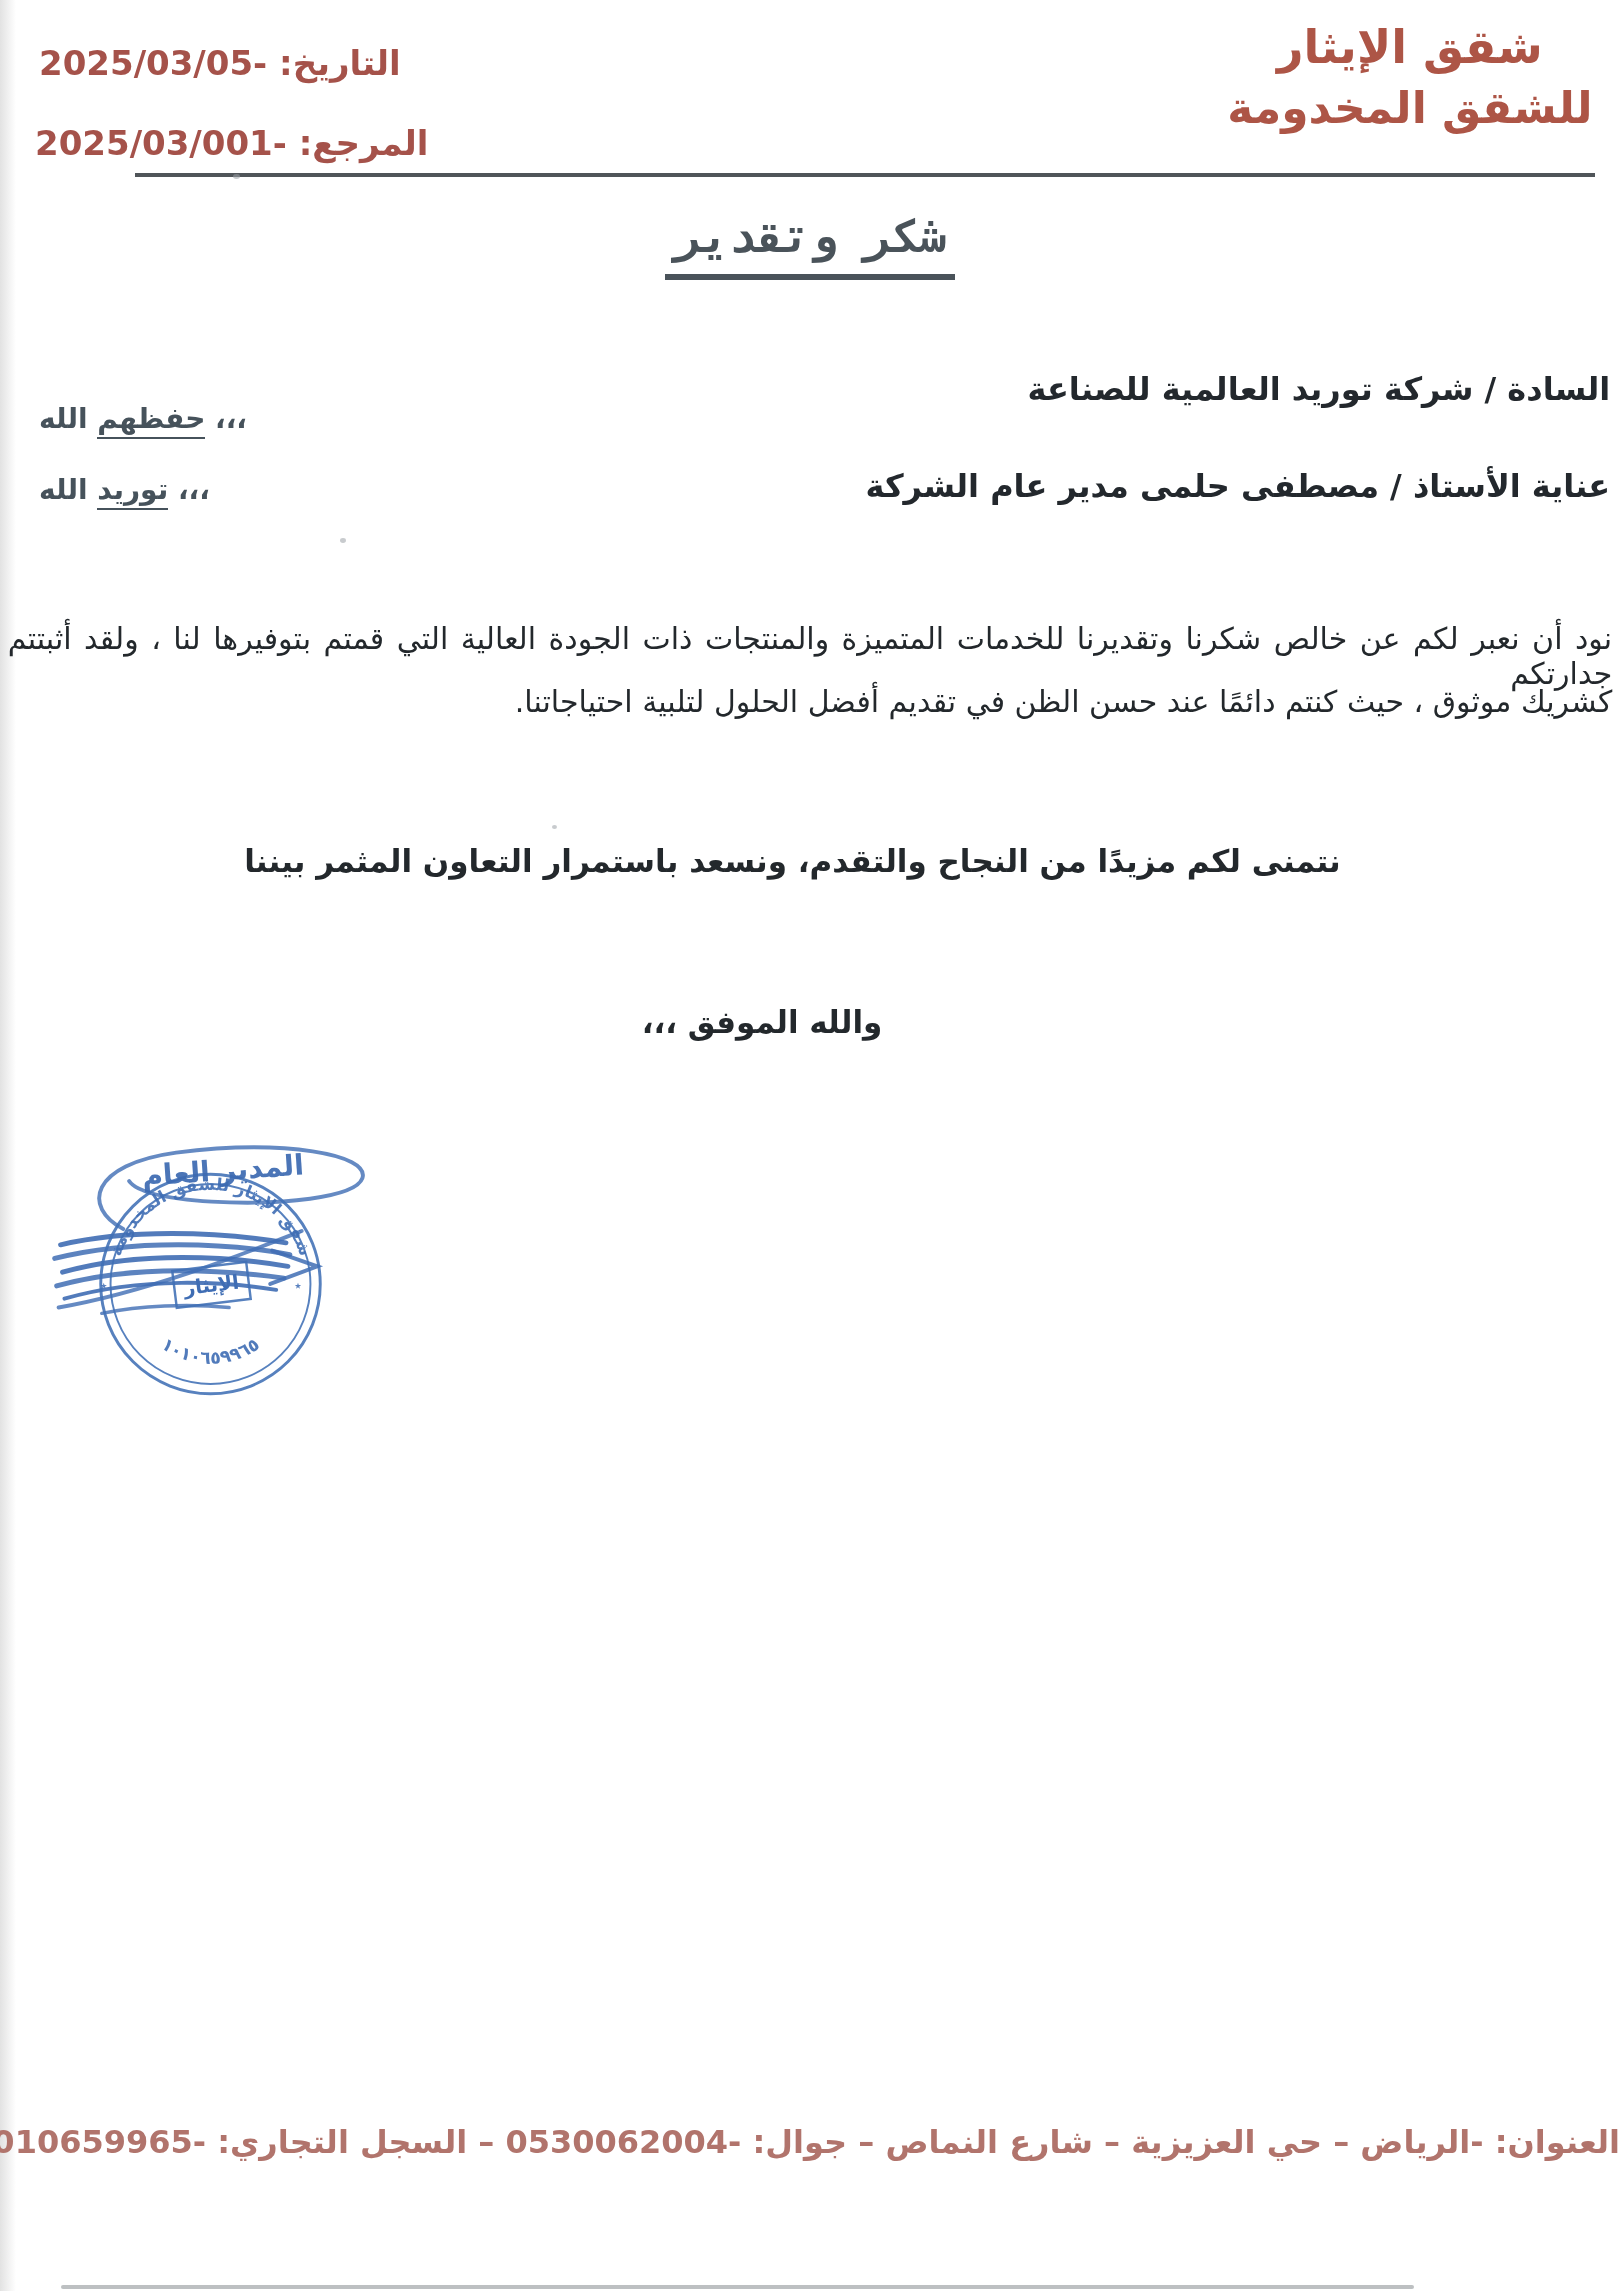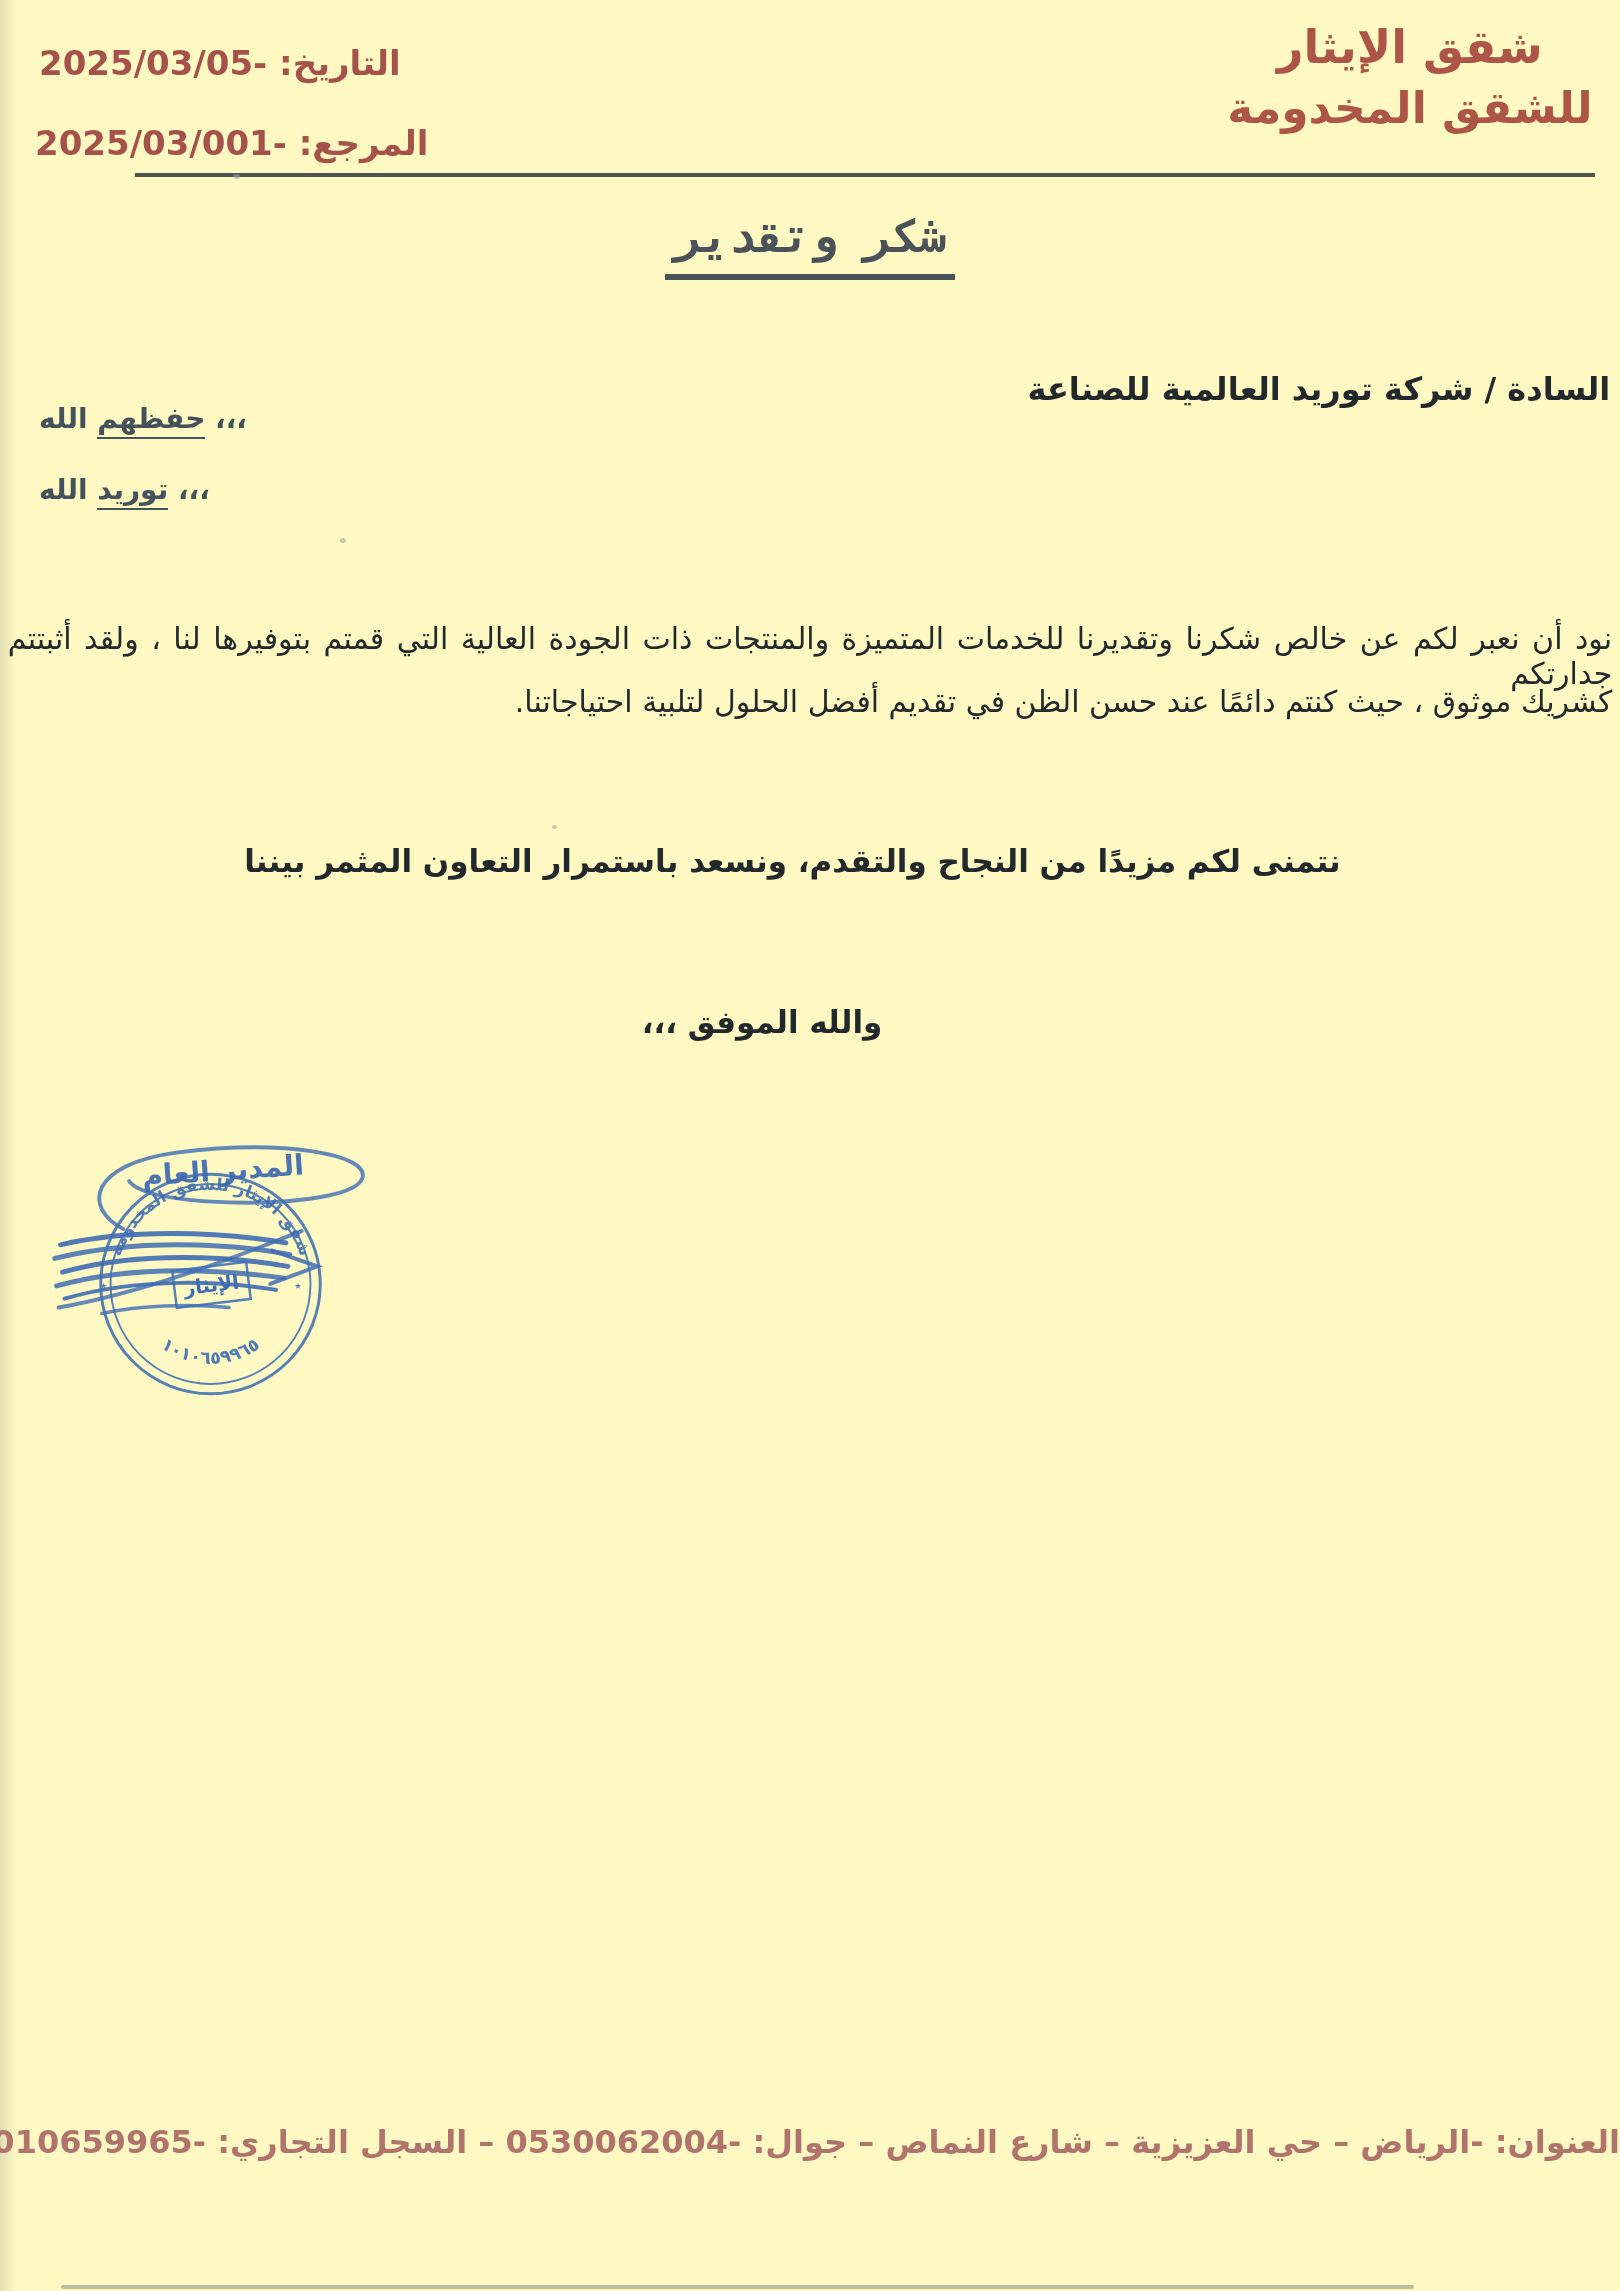--- a/index.html
+++ b/index.html
@@ -1,20 +1,20 @@
 <!DOCTYPE html>
 <html lang="ar" dir="rtl"><head>
 <meta charset="utf-8">
 <style>
   html,body { margin:0; padding:0; background:#e8e8e8; }
   .page {
     position:relative;
     width:1620px; height:2292px;
     margin:0 auto;
-    background:#fef9c3;
+    background:#ffffff;
     overflow:hidden;
     direction:rtl;
     font-family:"DejaVu Sans", sans-serif;
   }
   
   .page::before {
     content:""; position:absolute; left:0; top:0; bottom:0; width:15.7px;
     background:linear-gradient(to right, rgba(110,110,110,.20), rgba(255,255,255,0));
     pointer-events:none;
   }
@@ -98,20 +98,21 @@
 
   <div class="abs divider"></div>
 
   <div class="abs title-wrap">
     <span class="title-text nowrap">شكر وتقدير</span>
   </div>
 
   <div class="abs recipient recipient1 nowrap">السادة / شركة توريد العالمية للصناعة</div>
   <div class="abs blessing blessing1 nowrap"><span>،،،</span> <span class="ul">حفظهم</span> <span>الله</span></div>
 
+  <div class="abs recipient recipient2 nowrap">عناية الأستاذ / مصطفى حلمى مدير عام الشركة</div>
   <div class="abs blessing blessing2 nowrap"><span>،،،</span> <span class="ul">توريد</span> <span>الله</span></div>
 
   <div class="abs body-line body-line1">نود أن نعبر لكم عن خالص شكرنا وتقديرنا للخدمات المتميزة والمنتجات ذات الجودة العالية التي قمتم بتوفيرها لنا ، ولقد أثبتتم جدارتكم</div>
   <div class="abs body-line body-line2 nowrap">كشريك موثوق ، حيث كنتم دائمًا عند حسن الظن في تقديم أفضل الحلول لتلبية احتياجاتنا.</div>
 
   <div class="abs wishes nowrap">نتمنى لكم مزيدًا من النجاح والتقدم، ونسعد باستمرار التعاون المثمر بيننا</div>
   <div class="abs closing nowrap">والله الموفق ،،،</div>
 
   <svg class="abs stamp-svg" width="392" height="294" viewBox="0 0 400 300" aria-hidden="true">
 

